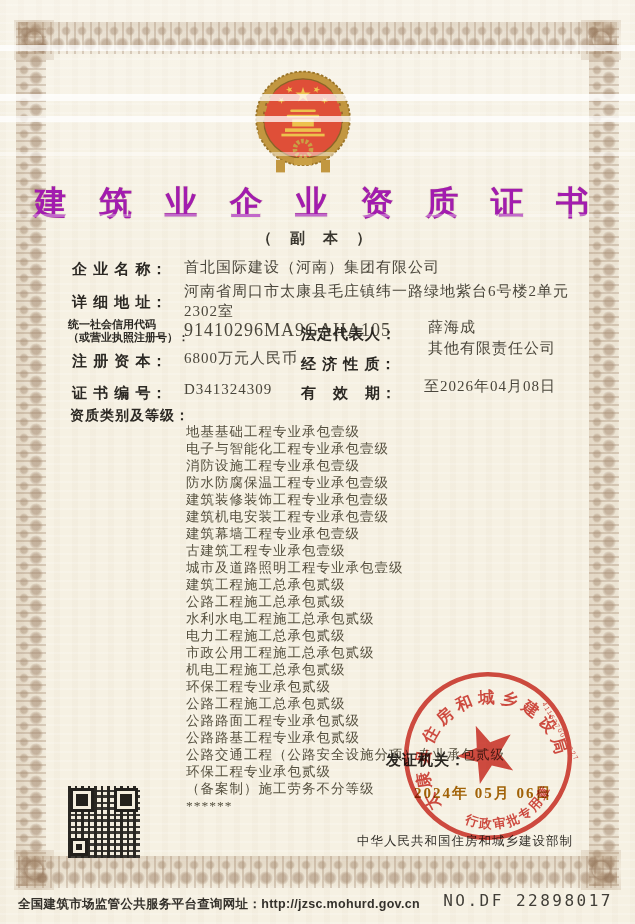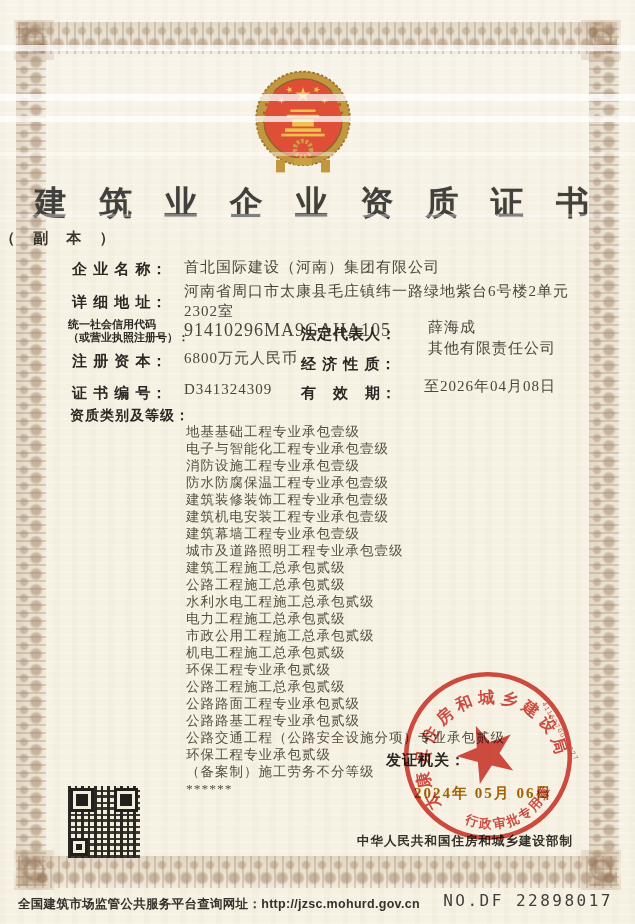--- a/index.html
+++ b/index.html
@@ -41,25 +41,25 @@
       radial-gradient(circle at 30% 30%, rgba(151,121,94,.55) 4px, rgba(0,0,0,0) 6px),
       radial-gradient(circle at 70% 70%, rgba(151,121,94,.55) 4px, rgba(0,0,0,0) 6px),
       conic-gradient(from 0deg, rgba(170,140,108,.35), rgba(170,140,108,.05), rgba(170,140,108,.35), rgba(170,140,108,.05), rgba(170,140,108,.35));
   }
 
   
   .emblem { left:249px; top:66px; width:108px; height:112px; }
   .cert-title {
     left:0; right:0; top:181px; text-align:center;
     font-family:"Liberation Serif", serif; font-weight:bold;
-    font-size:33px; letter-spacing:12px; color:#404040;
+    font-size:33px; letter-spacing:12px; color:#a21caf;
     text-shadow:0 0 1px rgba(141,110,43,.5);
   }
   .cert-subtitle {
-    left:0; right:0; top:229px; text-align:left;
+    left:0; right:0; top:229px; text-align:center;
     font-size:15px; font-weight:bold; letter-spacing:7px; color:#3a372f;
   }
 
   
   .lbl { font-weight:bold; font-size:15px; color:#2b2823; letter-spacing:1px; white-space:nowrap; }
   .lbl-sm { font-weight:bold; font-size:11px; color:#2b2823; line-height:13px; white-space:nowrap; }
   .val {
     font-family:"Liberation Serif", serif; font-size:15px; color:#4a463b;
     letter-spacing:1px; white-space:nowrap;
   }
@@ -73,21 +73,21 @@
   }
 
   
   .issuer-label { left:386px; top:751px; font-size:15px; }
   .issue-date {
     left:414px; top:784px; font-size:15px; color:#a16207;
     font-family:"Liberation Serif", serif; font-weight:bold; letter-spacing:2px;
   }
   .made-by {
     left:330px; top:833px; width:270px; text-align:center;
-    font-size:12.5px; font-weight:bold; color:#33302a; letter-spacing:1px;
+    font-size:12.5px; font-weight:normal; color:#33302a; letter-spacing:1px;
   }
 
   
   .seal {
     left:396px; top:664px; width:184px; height:184px;
     transform:rotate(-22deg);
     mix-blend-mode:multiply; opacity:.88;
   }
 
   
@@ -190,20 +190,21 @@
 <div class="abs lbl" style="left:70px;top:407px;font-size:14px">资质类别及等级：</div>
 
 <div class="abs qual-list">
     <div>地基基础工程专业承包壹级</div>
     <div>电子与智能化工程专业承包壹级</div>
     <div>消防设施工程专业承包壹级</div>
     <div>防水防腐保温工程专业承包壹级</div>
     <div>建筑装修装饰工程专业承包壹级</div>
     <div>建筑机电安装工程专业承包壹级</div>
     <div>建筑幕墙工程专业承包壹级</div>
+    <div>古建筑工程专业承包壹级</div>
     <div>城市及道路照明工程专业承包壹级</div>
     <div>建筑工程施工总承包贰级</div>
     <div>公路工程施工总承包贰级</div>
     <div>水利水电工程施工总承包贰级</div>
     <div>电力工程施工总承包贰级</div>
     <div>市政公用工程施工总承包贰级</div>
     <div>机电工程施工总承包贰级</div>
     <div>环保工程专业承包贰级</div>
     <div>公路工程施工总承包贰级</div>
     <div>公路路面工程专业承包贰级</div>

